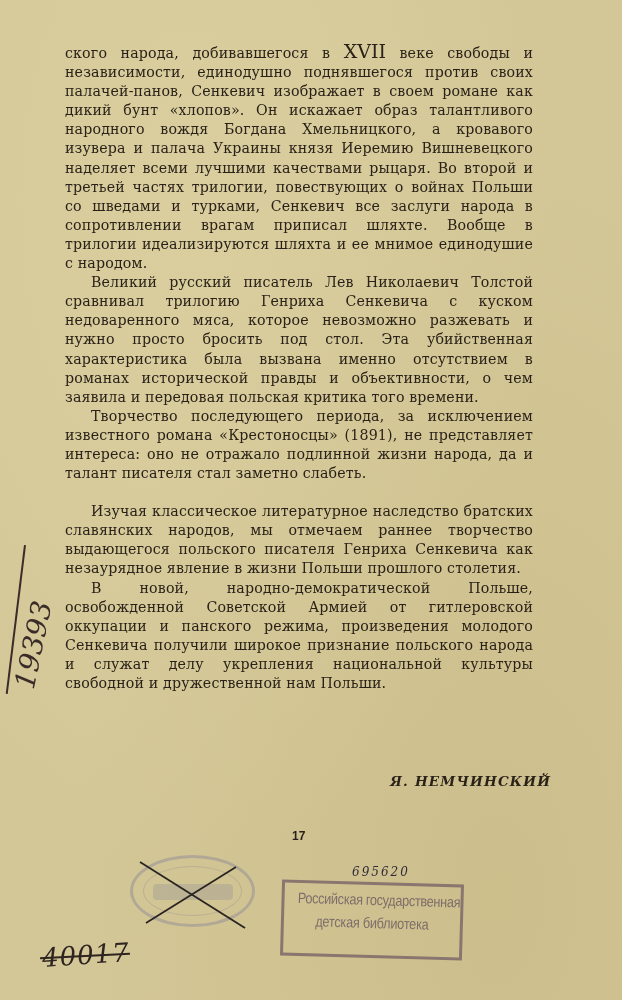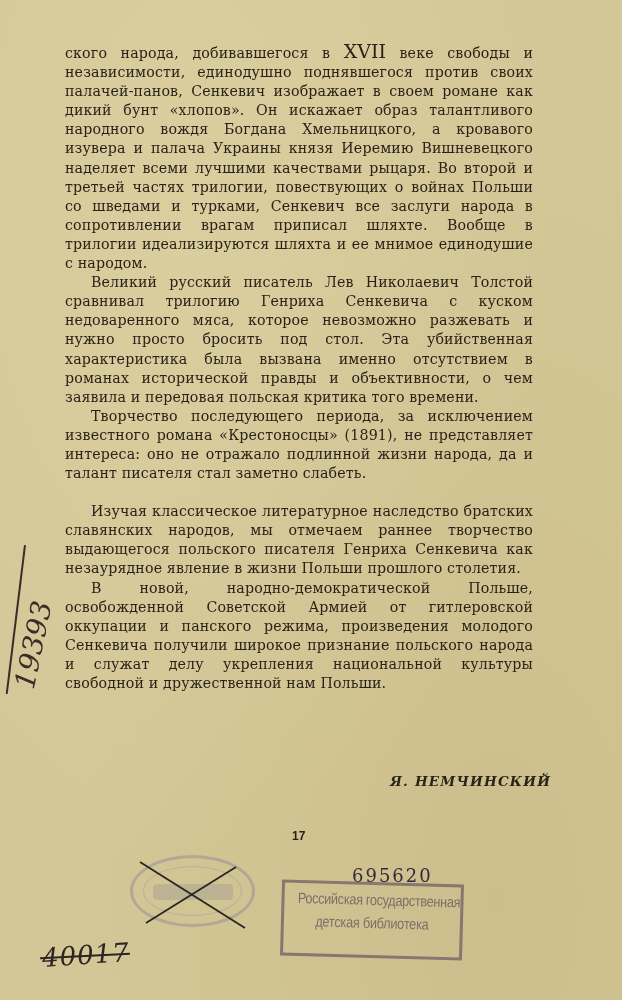--- a/index.html
+++ b/index.html
@@ -145,21 +145,22 @@
       position: absolute;
       left: 138px;
       top: 857px;
     }
     
     .inventory-number {
       position: absolute;
       left: 352px;
       top: 865px;
       font-family: "DejaVu Serif", serif;
-      font-size: 18px;
+      font-style: italic;
+      font-size: 12px;
       letter-spacing: 2px;
       color: #2f2b3a;
     }
     
     .library-stamp {
       position: absolute;
       left: 281px;
       top: 882px;
       width: 182px;
       height: 76px;

